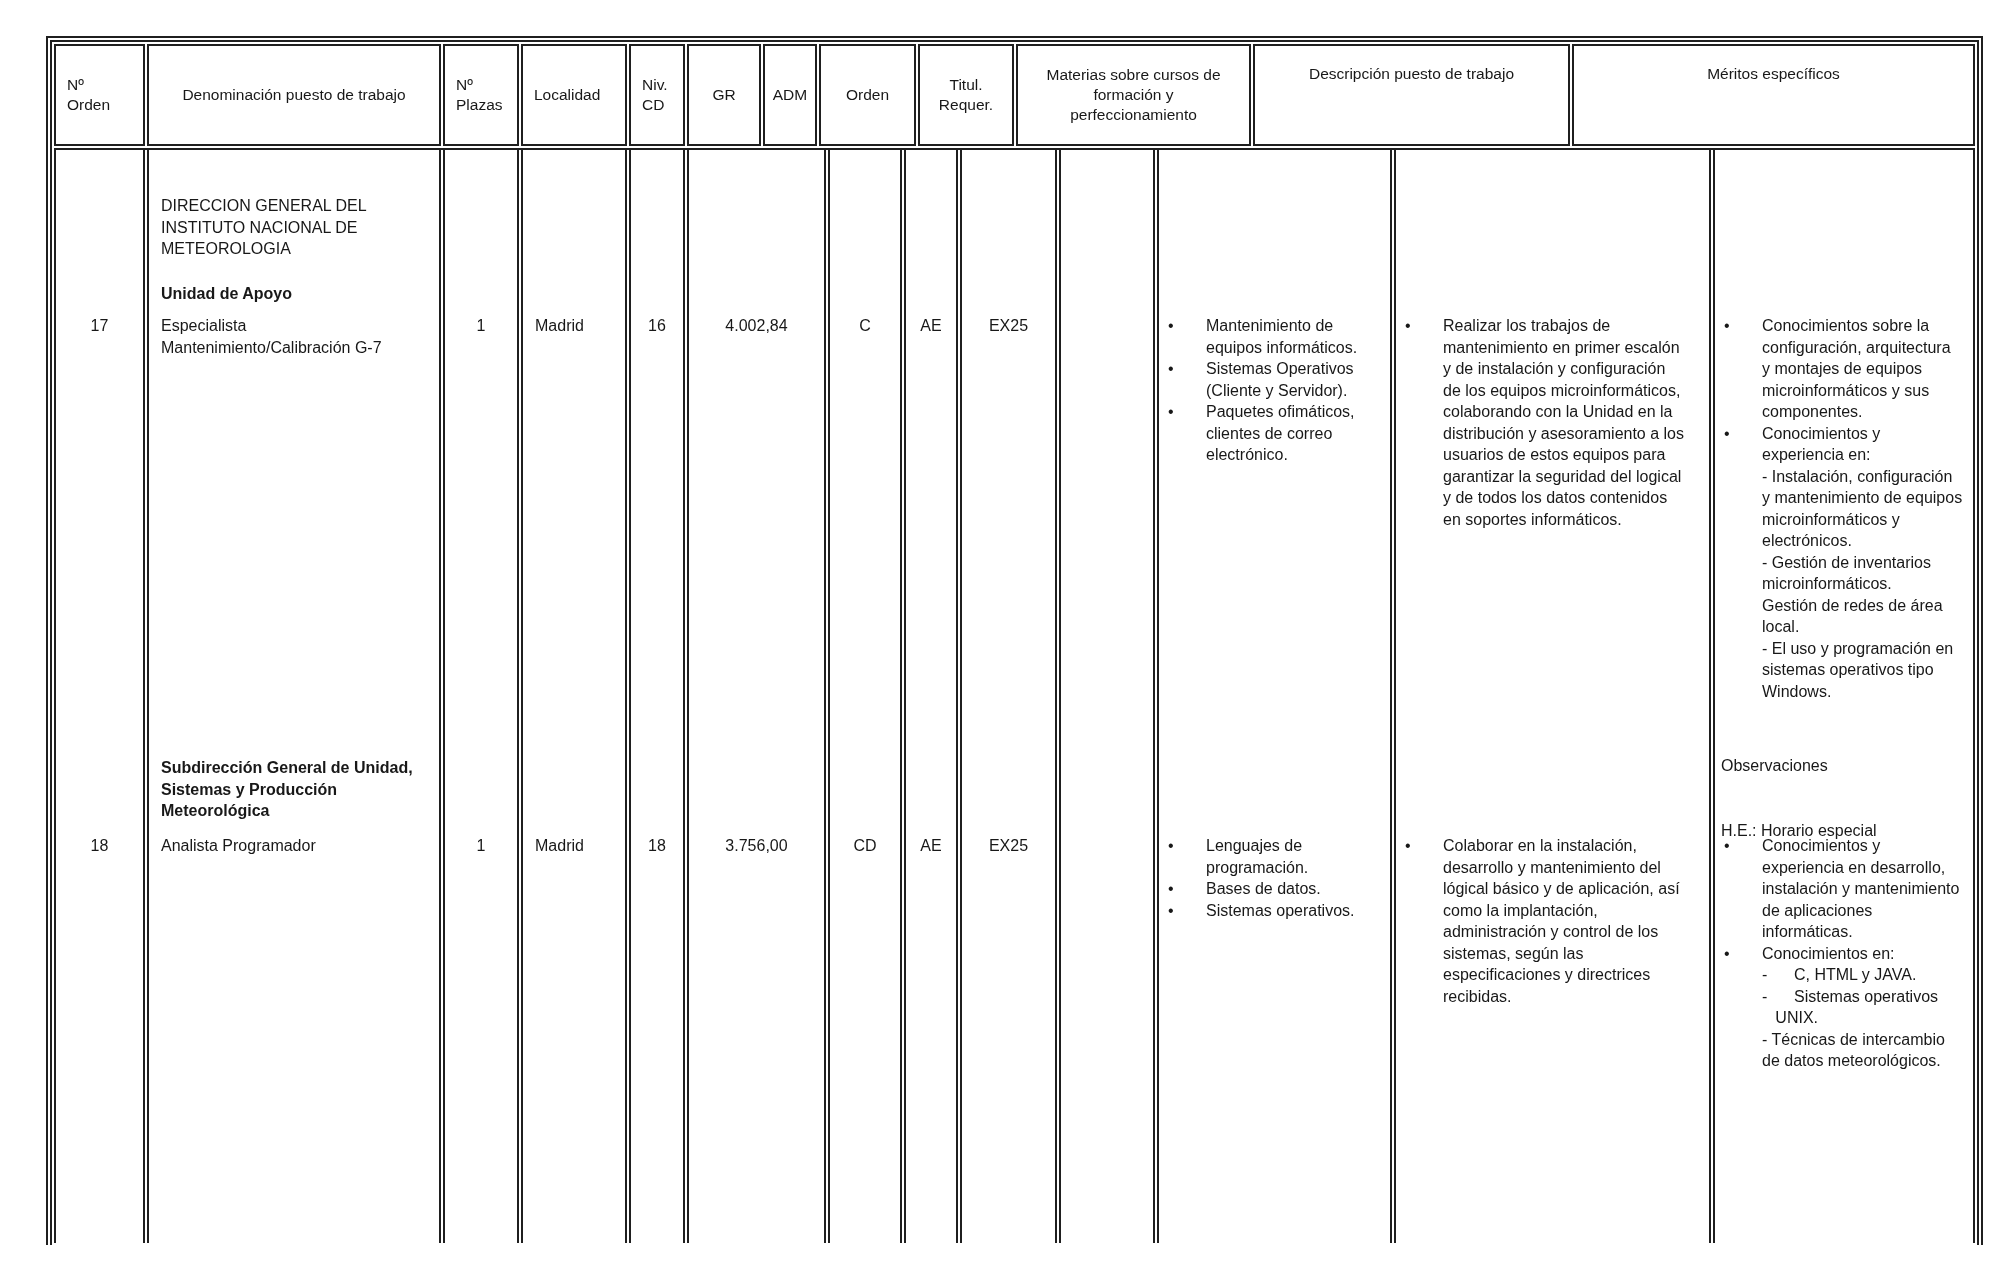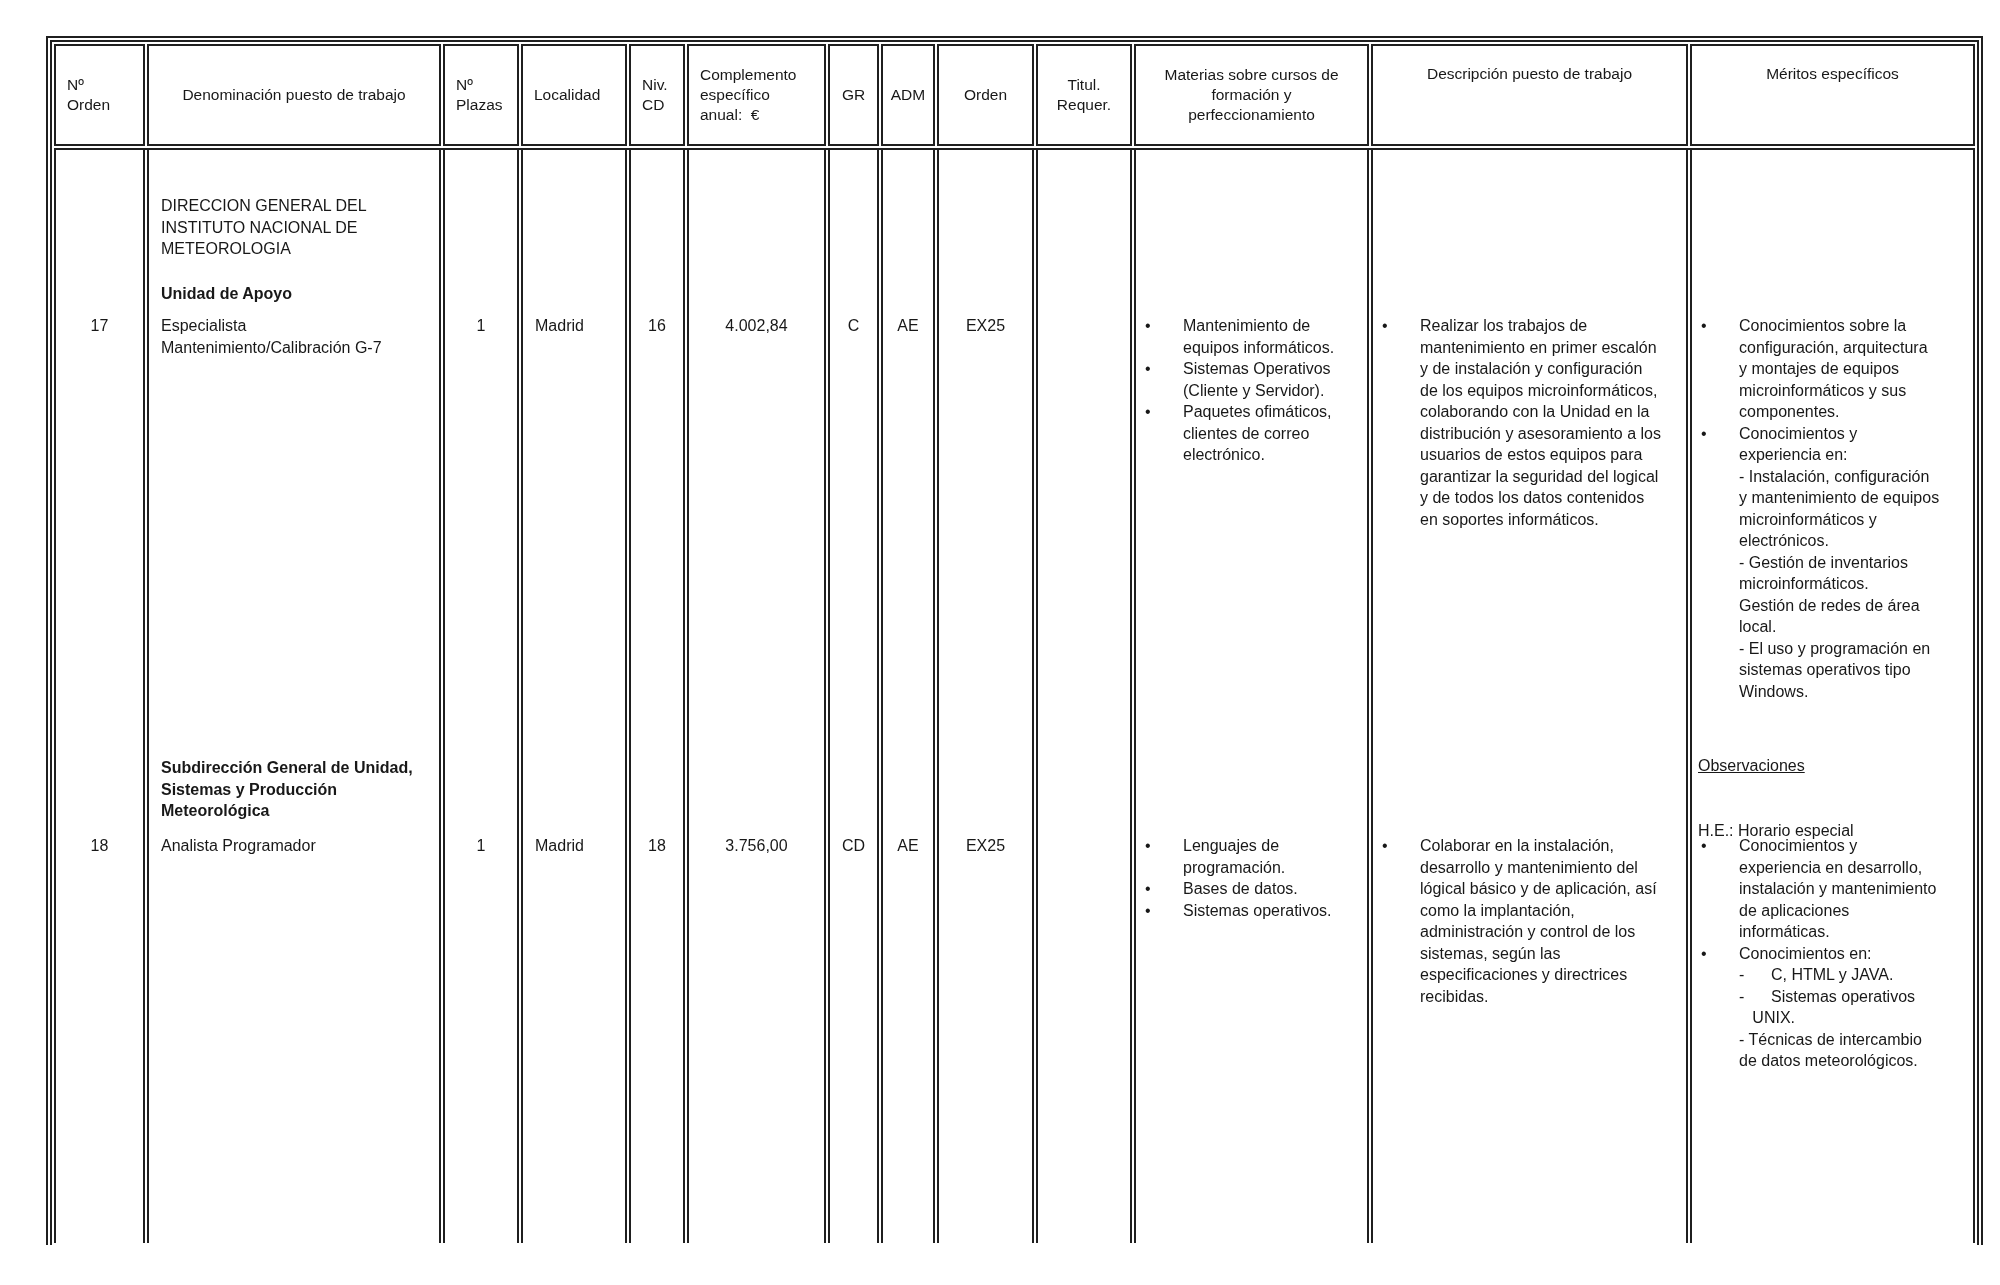--- a/index.html
+++ b/index.html
@@ -9,57 +9,54 @@
          border:6px double #1f1f1f;border-bottom:none;padding:2px;display:flex;flex-direction:column;}
   .header-row{display:flex;gap:2px;flex:0 0 auto;height:102px;padding-bottom:2px;border-bottom:2px solid #1f1f1f;}
   .hcell{box-sizing:border-box;border:2px solid #1f1f1f;display:flex;font-size:15.5px;line-height:20px;
          white-space:pre-wrap;}
   .body-row{display:flex;gap:2px;flex:1 1 auto;min-height:0;}
   .bcell{box-sizing:border-box;border-left:2px solid #1f1f1f;border-right:2px solid #1f1f1f;
          position:relative;overflow:hidden;font-size:16px;line-height:21.5px;}
   
   .c1{width:91px;flex:0 0 auto}.c2{width:294px;flex:0 0 auto}.c3{width:76px;flex:0 0 auto}
   .c4{width:106px;flex:0 0 auto}.c5{width:56px;flex:0 0 auto}.c6{width:139px;flex:0 0 auto}
-  .c7{width:51px;flex:0 0 auto}.c8{width:54px;flex:0 0 auto}.c9{width:97px;flex:0 0 auto}
+  .c7{width:74px;flex:0 0 auto}.c8{width:54px;flex:0 0 auto}.c9{width:97px;flex:0 0 auto}
   .c10{width:96px;flex:0 0 auto}.c11{width:235px;flex:0 0 auto}.c12{width:317px;flex:0 0 auto}
   .c13{width:275px;flex:1 1 auto}
   
   .vc{align-items:center}.vt{align-items:flex-start;padding-top:18px}
   .hc{justify-content:center;text-align:center}
   .hl{justify-content:flex-start;text-align:left;padding-left:11px;padding-right:4px}
   
   .blk{position:absolute;left:0;right:0;white-space:pre-wrap;}
   .ctr{text-align:center}
   .padl{padding-left:12px;padding-right:6px}
   .bold{font-weight:700}
   .group{position:absolute;left:4px;right:2px;}
   .bi{display:flex;}
   .mk{flex:0 0 38px;padding-left:5px;}
   .bt{flex:1 1 auto;white-space:pre-wrap;}
-  .obs-title{text-decoration:underline;}
+  .obs-title{}
   .obs{position:absolute;left:6px;right:2px;white-space:pre-wrap;}
 </style>
 </head>
 <body>
 
 <div class="page">
   <div class="table">
 
     <div class="header-row">
       <div class="hcell c1 vc hl">Nº
 Orden</div>
       <div class="hcell c2 vc hc">Denominación puesto de trabajo</div>
       <div class="hcell c3 vc hl">Nº
 Plazas</div>
       <div class="hcell c4 vc hl">Localidad</div>
       <div class="hcell c5 vc hl">Niv.
 CD</div>
-      <div class="hcell c6 vc hl">Complemento
-específico
-anual:  €</div>
       <div class="hcell c7 vc hc">GR</div>
       <div class="hcell c8 vc hc">ADM</div>
       <div class="hcell c9 vc hc">Orden</div>
       <div class="hcell c10 vc hc">Titul.
 Requer.</div>
       <div class="hcell c11 vc hc">Materias sobre cursos de
 formación y
 perfeccionamiento</div>
       <div class="hcell c12 vt hc">Descripción puesto de trabajo</div>
       <div class="hcell c13 vt hc">Méritos específicos</div>

